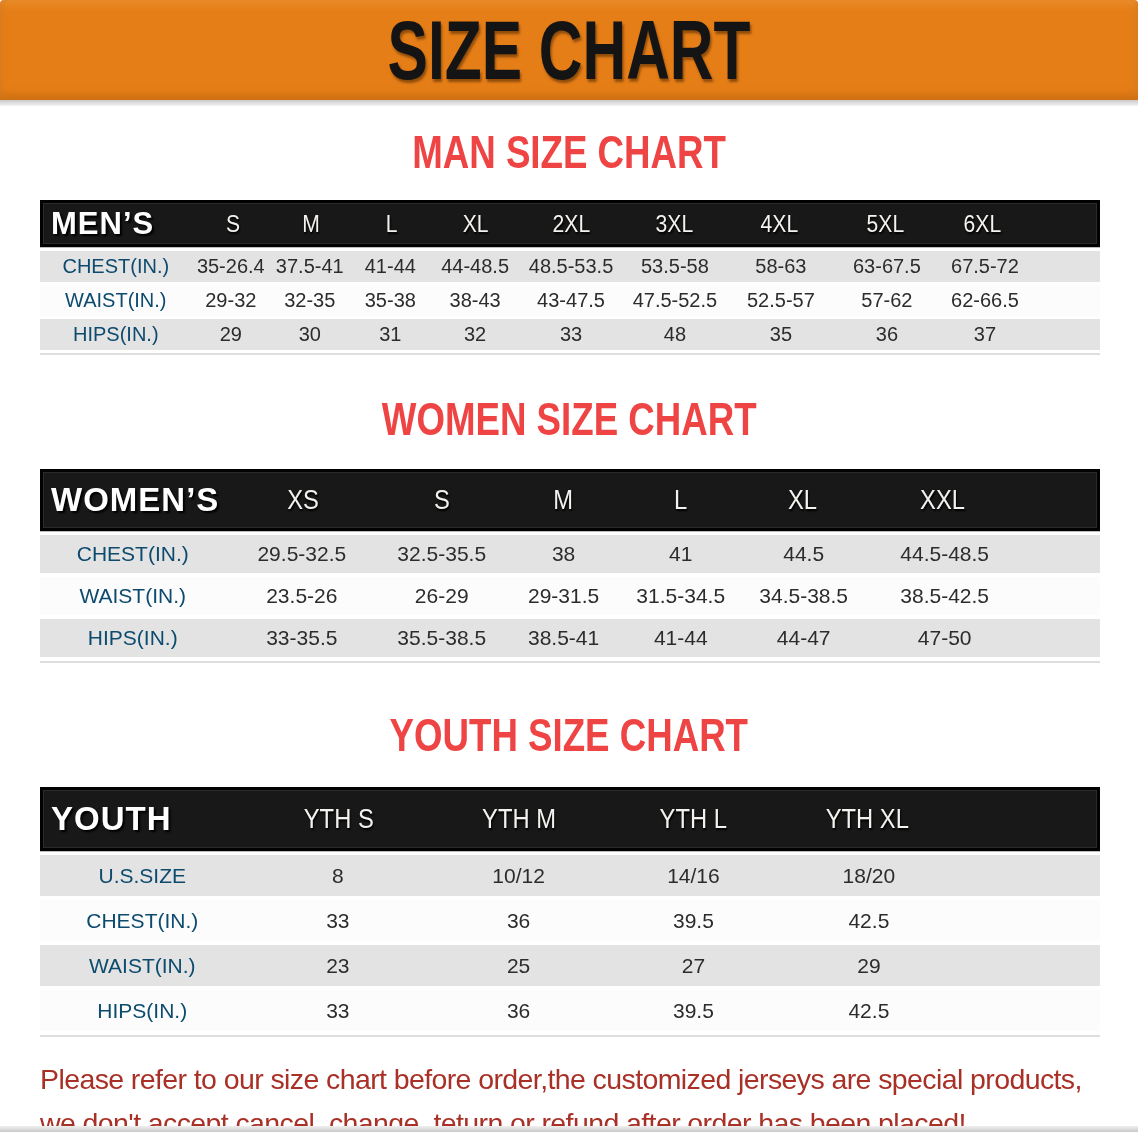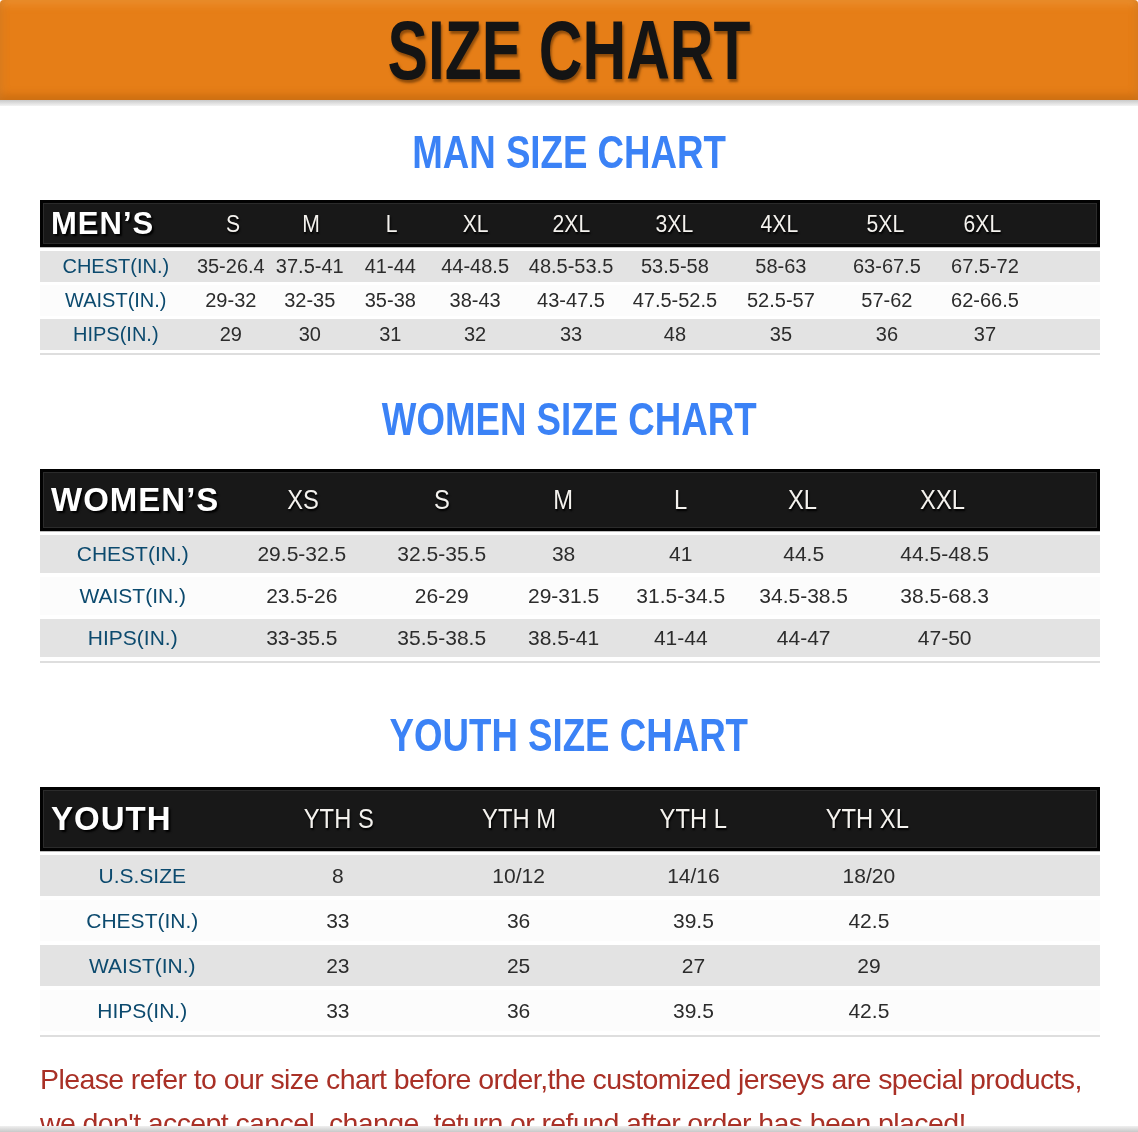--- a/index.html
+++ b/index.html
@@ -10,21 +10,21 @@
   .banner { height:100px; background:#e67e17; display:flex; align-items:center;
             justify-content:center; box-shadow: inset 0 -4px 10px rgba(140,70,0,.35), inset 0 4px 8px rgba(255,180,90,.4);
             border-radius:4px 4px 0 0; }
   .banner h1 { font-size:84px; font-weight:800; color:#141414; line-height:1;
                letter-spacing:0px; white-space:nowrap;
                text-shadow:2px 3px 3px rgba(70,35,0,.55); }
   .banner h1 .cond { display:inline-block; transform:scaleX(.72); }
   .banner-edge { height:6px; background:linear-gradient(#c9c9c9, #f3f3f3); }
 
   
-  h2.section-title { text-align:center; font-weight:800; color:#3b82f6; line-height:1;
+  h2.section-title { text-align:center; font-weight:800; color:#ef4444; line-height:1;
                      font-size:47px; }
   h2.section-title .cond { display:inline-block; transform:scaleX(.78); white-space:nowrap; }
   .mt-men   { margin-top:22px; }
   .mt-women { margin-top:40px; }
   .mt-youth { margin-top:48px; }
 
   
   .size-table { margin:0 38px 0 40px; }
   .tbl-men   { margin-top:25px; }
   .tbl-women { margin-top:27px; }
@@ -175,21 +175,21 @@
         <span class="cell">44.5-48.5</span>
         <span class="cell spacer"></span>
       </div>
       <div class="trow white">
         <span class="cell lbl">WAIST(IN.)</span>
         <span class="cell">23.5-26</span>
         <span class="cell">26-29</span>
         <span class="cell">29-31.5</span>
         <span class="cell">31.5-34.5</span>
         <span class="cell">34.5-38.5</span>
-        <span class="cell">38.5-68.3</span>
+        <span class="cell">38.5-42.5</span>
         <span class="cell spacer"></span>
       </div>
       <div class="trow gray">
         <span class="cell lbl">HIPS(IN.)</span>
         <span class="cell">33-35.5</span>
         <span class="cell">35.5-38.5</span>
         <span class="cell">38.5-41</span>
         <span class="cell">41-44</span>
         <span class="cell">44-47</span>
         <span class="cell">47-50</span>

